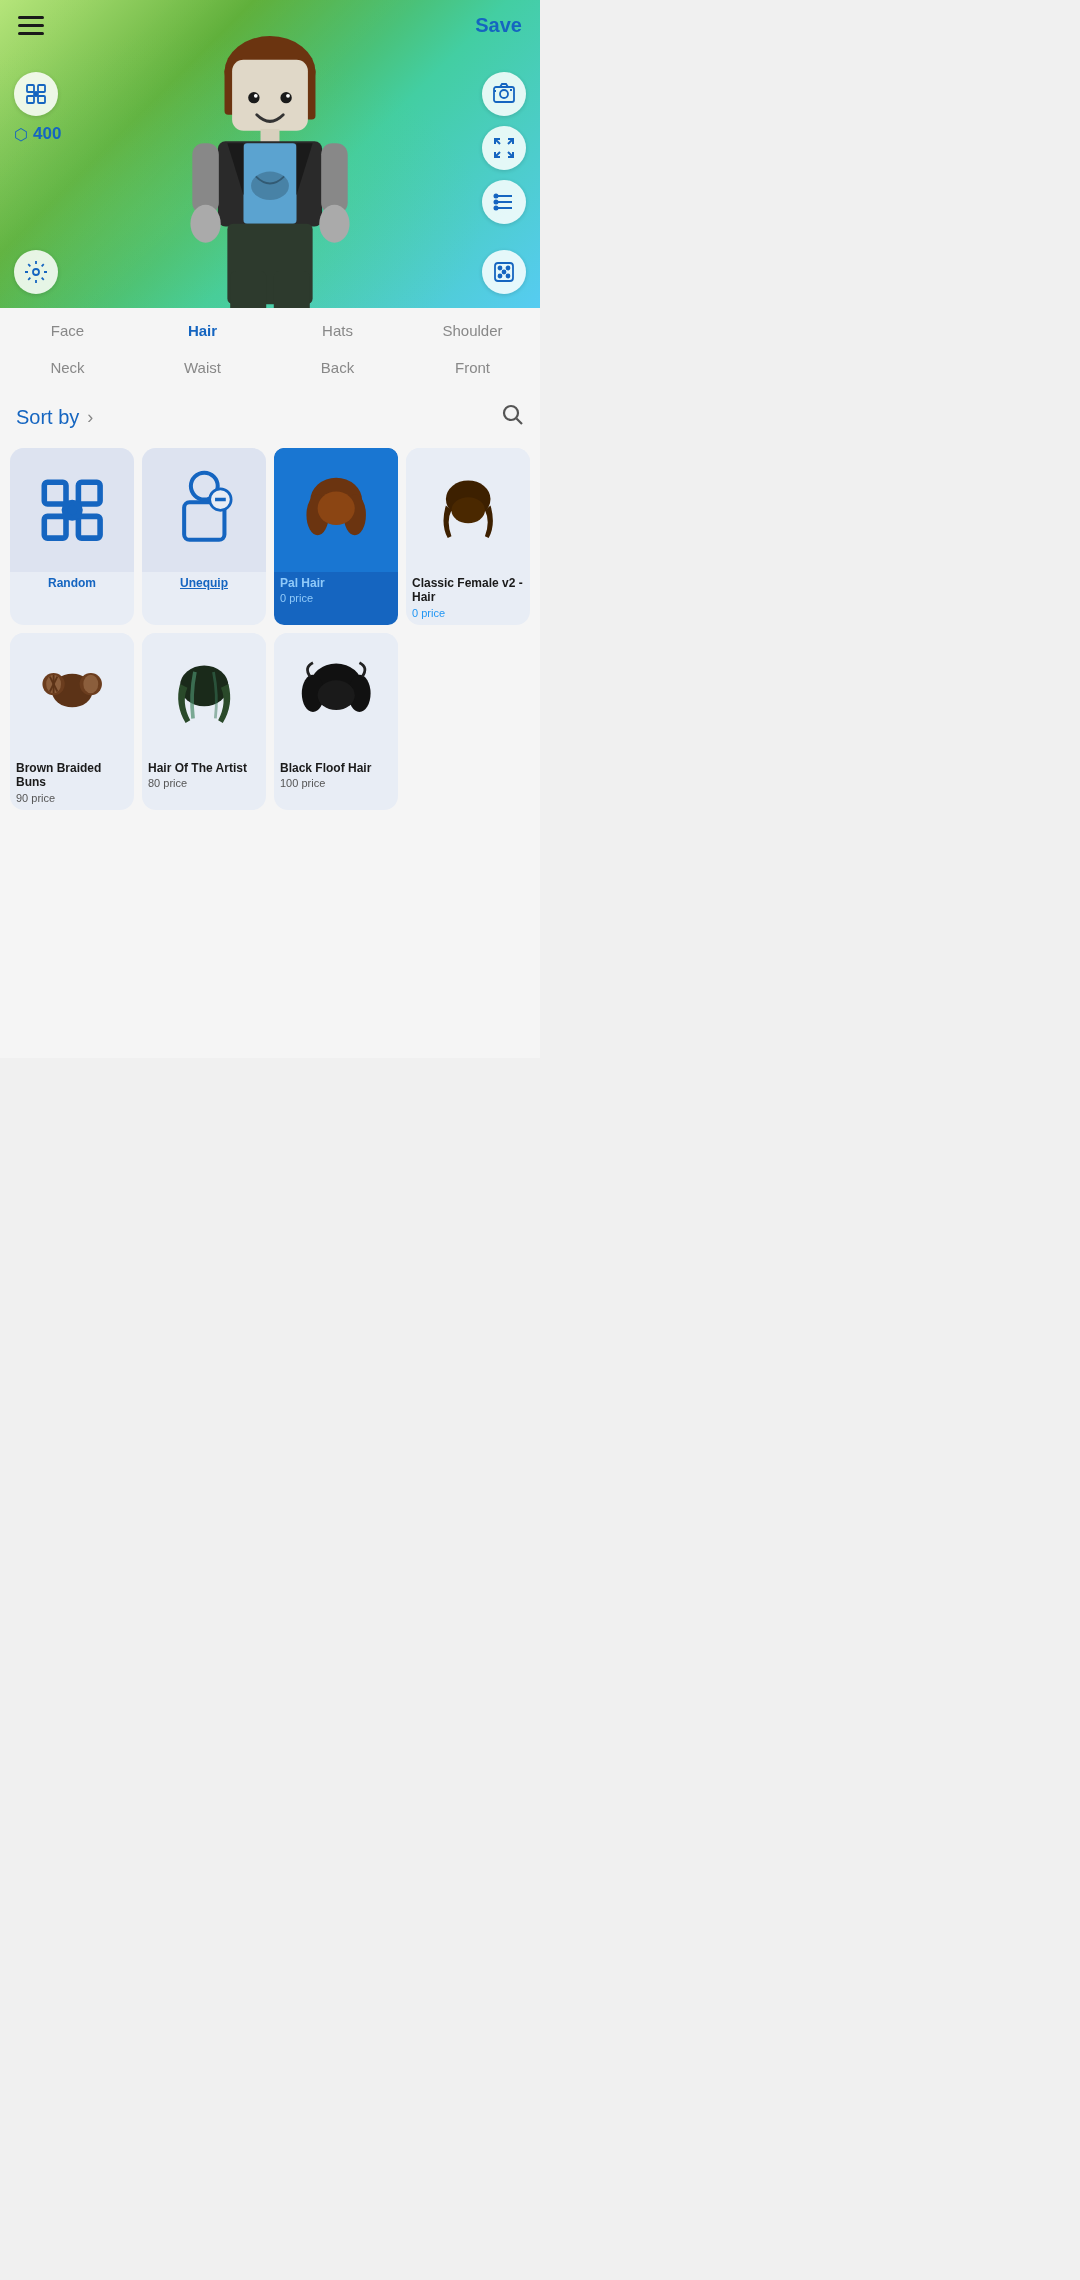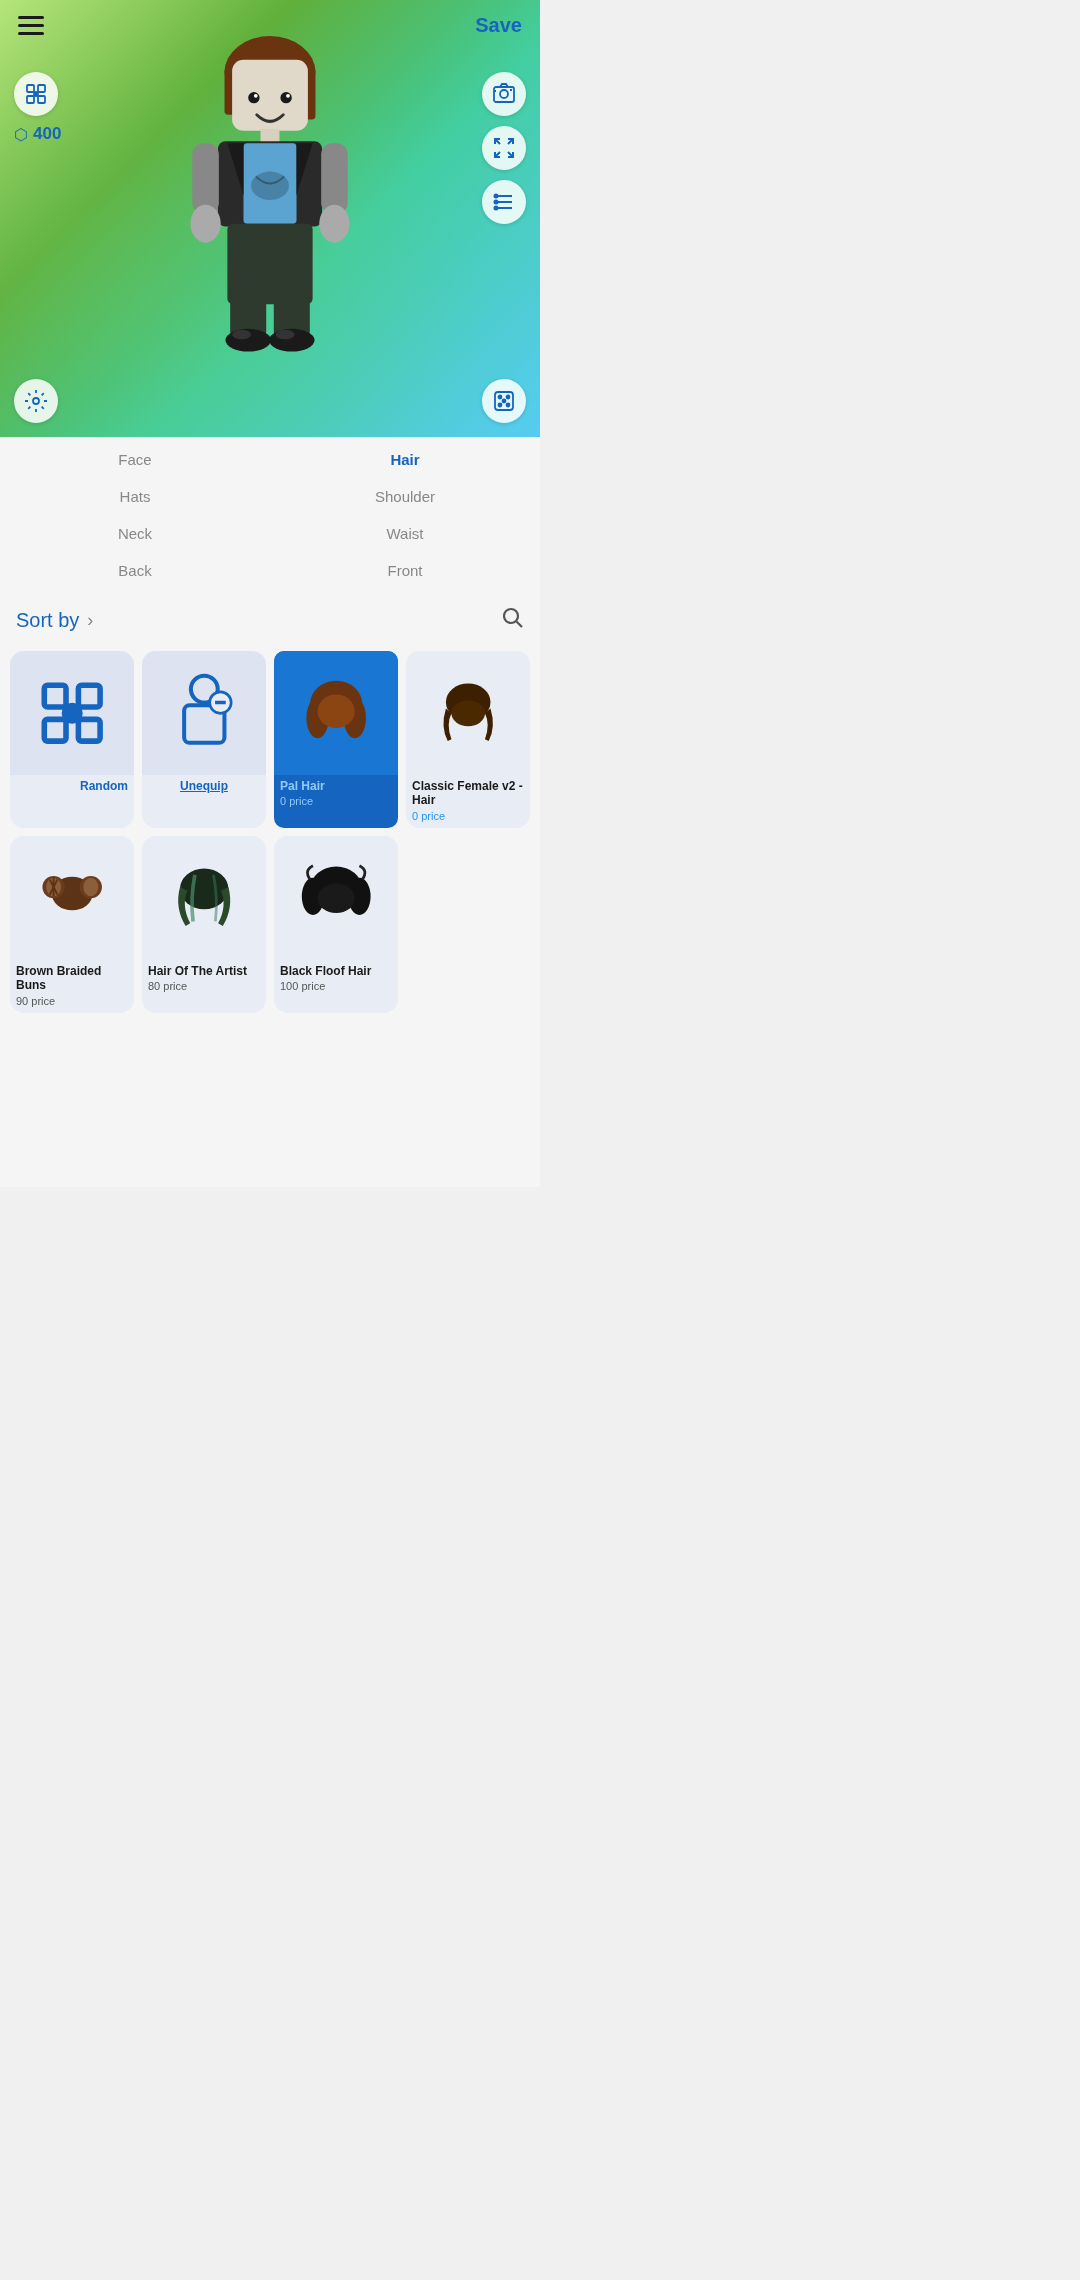--- a/index.html
+++ b/index.html
@@ -9,21 +9,21 @@
       min-height: 1140px;
       font-family: -apple-system, BlinkMacSystemFont, 'Segoe UI', sans-serif;
       background: #f0f0f0;
       overflow-x: hidden;
     }
 
     
     .avatar-area {
       position: relative;
       width: 100%;
-      height: 437px;
+      height: 308px;
       background: linear-gradient(135deg, #a8e063 0%, #56ab2f 30%, #43cea2 60%, #56ccf2 100%);
       overflow: hidden;
     }
     .avatar-area::before {
       content: '';
       position: absolute;
       top: 0; left: 0; right: 0; bottom: 0;
       background: 
         linear-gradient(135deg, rgba(255,255,255,0.15) 0%, transparent 50%),
         radial-gradient(ellipse at 30% 70%, rgba(100,200,100,0.3) 0%, transparent 60%);
@@ -166,21 +166,21 @@
       cursor: pointer;
     }
     .tab-btn.active {
       background: #1565C0;
       color: white;
     }
 
     
     .sub-categories {
       display: grid;
-      grid-template-columns: repeat(2, 1fr);
+      grid-template-columns: repeat(4, 1fr);
       gap: 0;
       padding: 4px 0 8px;
       background: #f5f5f5;
     }
     .sub-cat-item {
       text-align: center;
       padding: 10px 4px;
       font-size: 15px;
       color: #888;
       cursor: pointer;
@@ -453,21 +453,21 @@
     <div class="item-card">
       <div class="item-thumbnail">
         <svg viewBox="0 0 24 24" fill="none" stroke="#1565C0" stroke-width="1.8">
           <rect x="3" y="3" width="7" height="7" rx="1"></rect>
           <rect x="14" y="3" width="7" height="7" rx="1"></rect>
           <rect x="3" y="14" width="7" height="7" rx="1"></rect>
           <rect x="14" y="14" width="7" height="7" rx="1"></rect>
           <circle cx="12" cy="12" r="2.5" fill="#1565C0"></circle>
         </svg>
       </div>
-      <div class="item-label" style="color:#1565C0;text-align:right;">Random</div>
+      <div class="item-label" style="color:#1565C0;text-align:center;">Random</div>
     </div>
 
     <div class="item-card">
       <div class="item-thumbnail">
   <svg viewBox="0 0 60 60" fill="none" xmlns="http://www.w3.org/2000/svg" style="width:65%;height:65%">
     <circle cx="30" cy="12" r="10" stroke="#1565C0" stroke-width="3" fill="none"></circle>
     <rect x="15" y="24" width="30" height="28" rx="4" stroke="#1565C0" stroke-width="3" fill="none"></rect>
     <circle cx="42" cy="22" r="8" fill="#e8edf5" stroke="#1565C0" stroke-width="2"></circle>
     <line x1="38" y1="22" x2="46" y2="22" stroke="#1565C0" stroke-width="2.5"></line>
   </svg>

